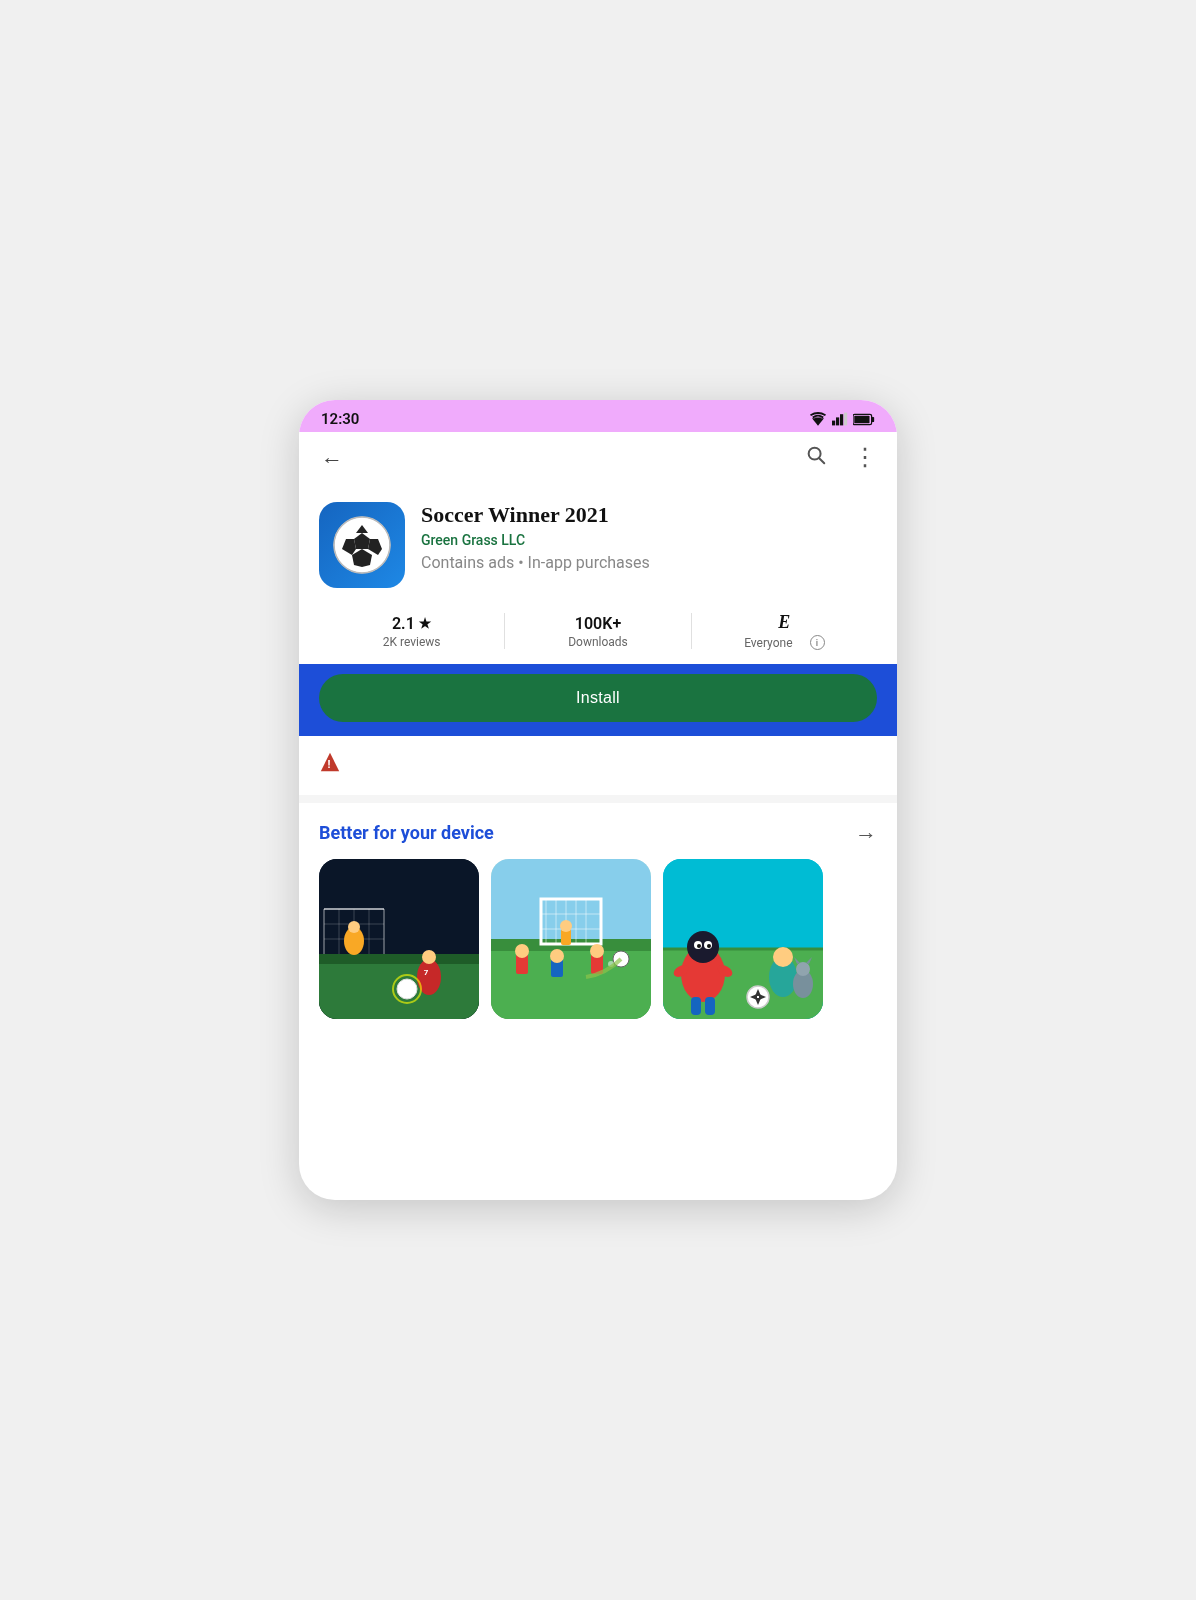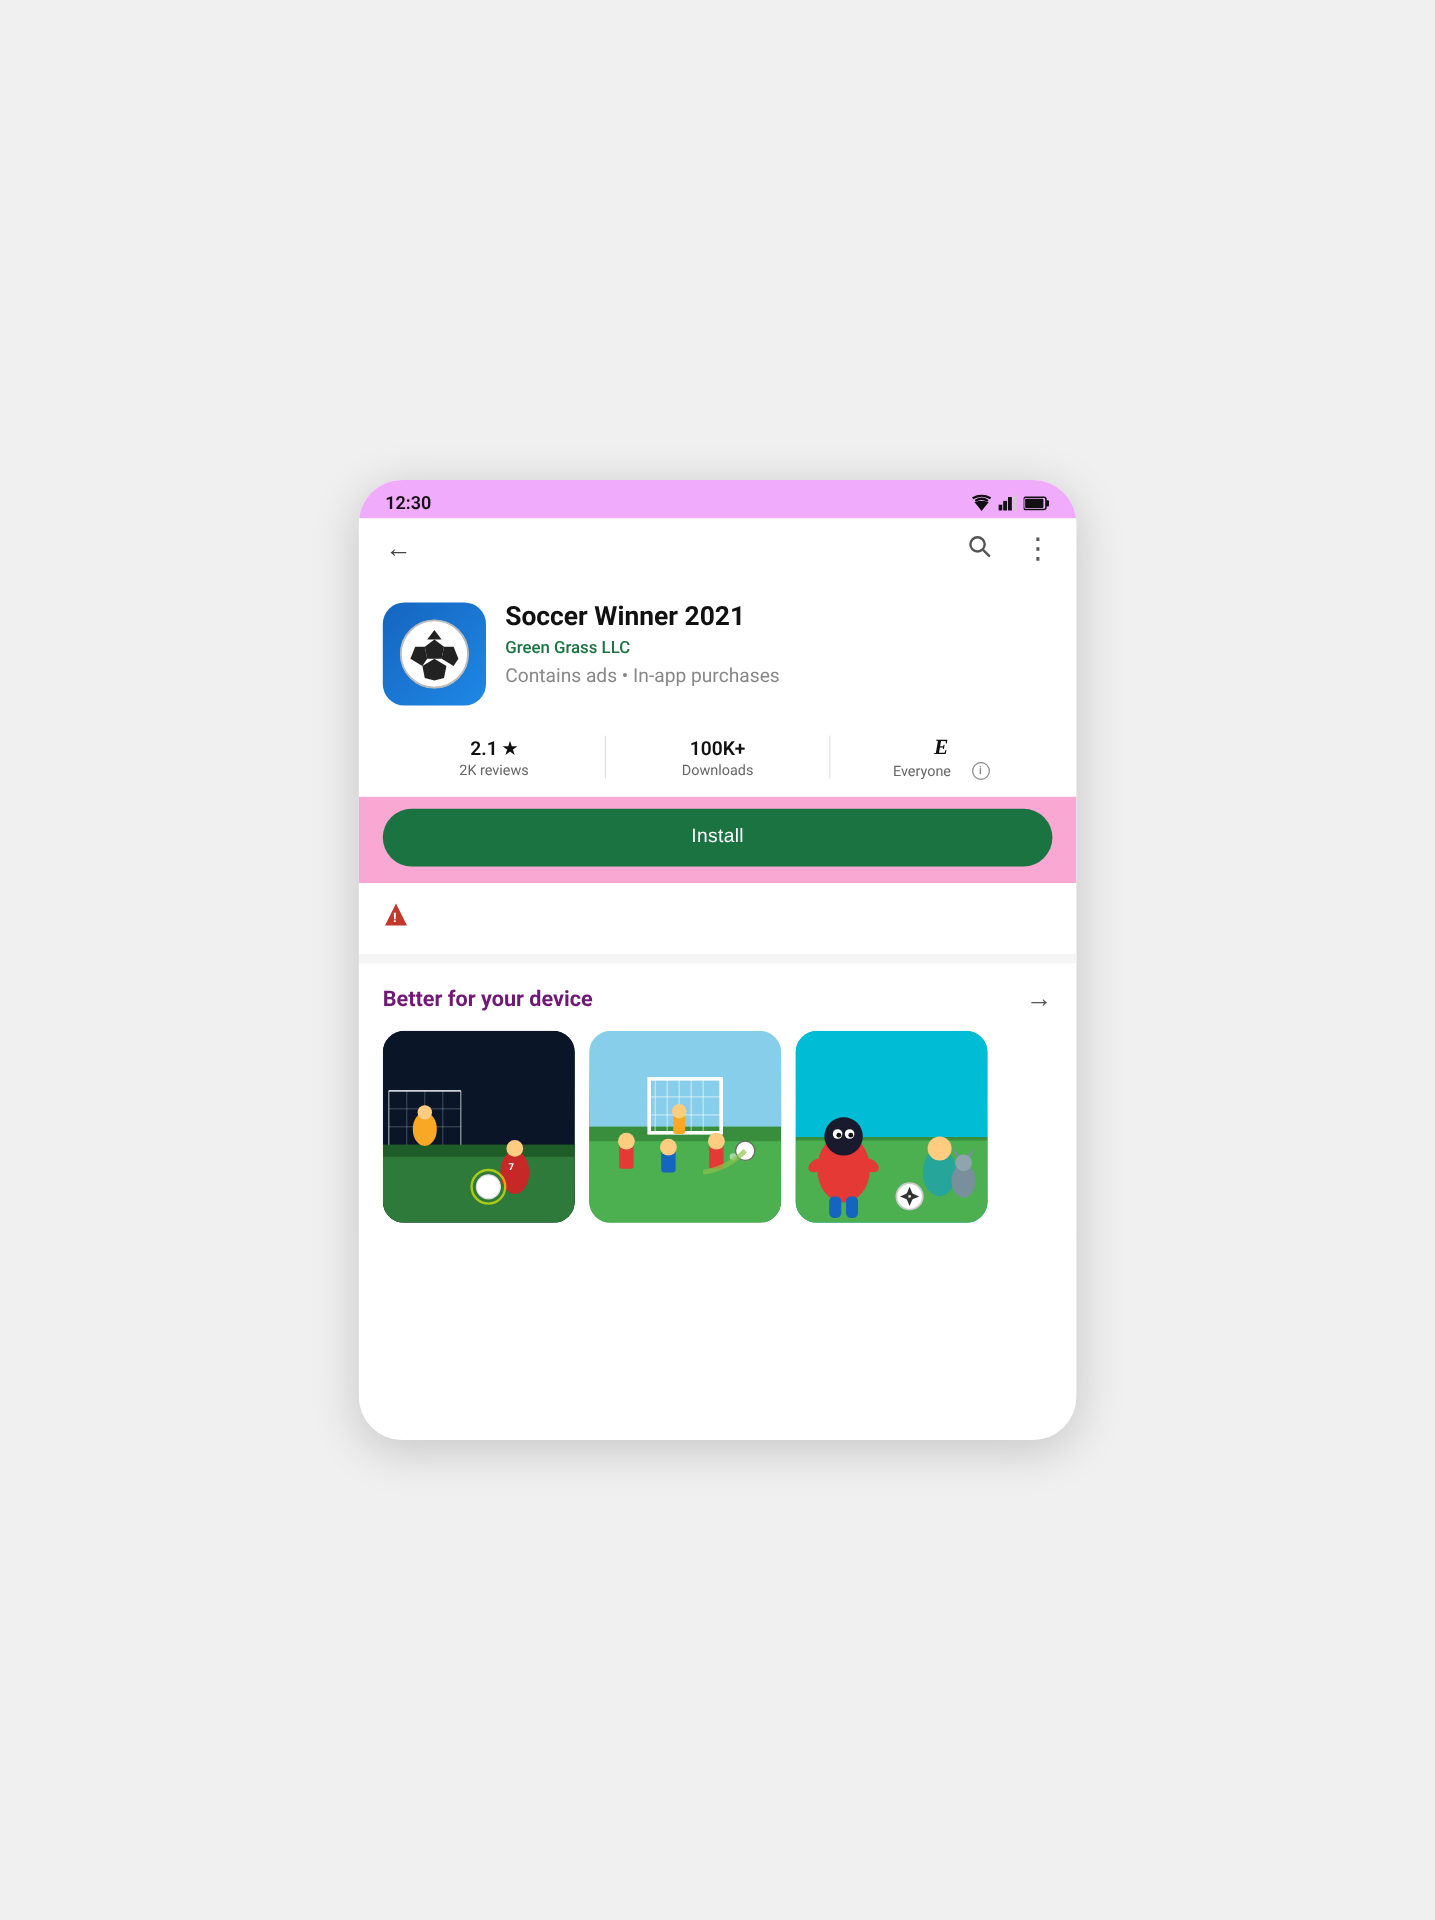--- a/index.html
+++ b/index.html
@@ -115,20 +115,21 @@
       display: flex;
       flex-direction: column;
       gap: 3px;
     }
 
     .app-title {
       font-size: 22px;
       font-weight: 700;
       color: #111;
       line-height: 1.15;
+      font-family: Liberation Serif, serif;
     }
 
     .app-developer {
       font-size: 14px;
       color: #1a7340;
       font-weight: 500;
       margin-top: 2px;
     }
 
     .app-meta {
@@ -201,21 +202,21 @@
       align-items: center;
       justify-content: center;
       font-size: 9px;
       color: #888;
       font-weight: 600;
     }
 
     
     .install-section {
       padding: 10px 20px 14px 20px;
-      background: #f9a8d4;
+      background: #1d4ed8;
     }
 
     .install-btn {
       width: 100%;
       height: 48px;
       background: #1a7340;
       border: none;
       border-radius: 28px;
       color: #fff;
       font-size: 16px;
@@ -259,21 +260,21 @@
     .better-header {
       display: flex;
       align-items: center;
       justify-content: space-between;
       margin-bottom: 14px;
     }
 
     .better-title {
       font-size: 18px;
       font-weight: 700;
-      color: #701a75;
+      color: #1d4ed8;
     }
 
     .better-arrow {
       font-size: 22px;
       color: #555;
     }
 
     
     .thumbnails-row {
       display: flex;

